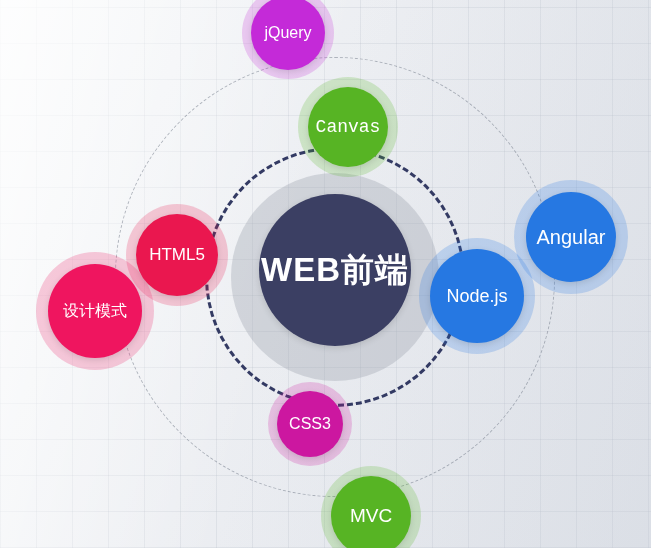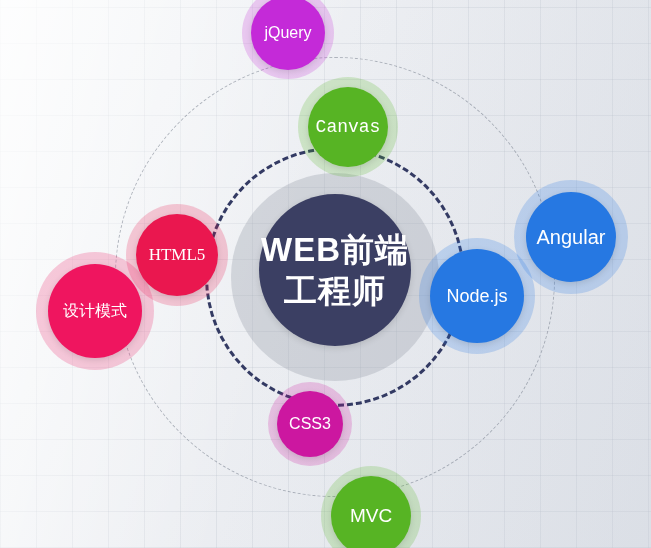--- a/index.html
+++ b/index.html
@@ -58,38 +58,37 @@
   .halo-nodejs { left: 419px; top: 238px; width: 116px; height: 116px; }
   .node-nodejs { left: 430px; top: 249px; width: 94px;  height: 94px; font-size: 18px; }
 
   .halo-css3 { left: 268px; top: 382px; width: 84px; height: 84px; }
   .node-css3 { left: 277px; top: 391px; width: 66px; height: 66px; font-size: 16px; align-items: center; }
 
   .halo-mvc { left: 321px; top: 466px; width: 100px; height: 100px; }
   .node-mvc { left: 331px; top: 476px; width: 80px;  height: 80px; font-size: 19px; }
 
   .halo-html5 { left: 126px; top: 204px; width: 102px; height: 102px; }
-  .node-html5 { left: 136px; top: 214px; width: 82px;  height: 82px; font-size: 17px; font-family: Liberation Serif, serif; }
+  .node-html5 { left: 136px; top: 214px; width: 82px;  height: 82px; font-size: 17px; }
 
   .halo-design { left: 36px; top: 252px; width: 118px; height: 118px; }
   .node-design { left: 48px; top: 264px; width: 94px;  height: 94px; font-size: 16px; }
 </style>
 </head>
 <body>
 
 <div class="sheen"></div>
 
 <div class="ring ring-outer"></div>
 <div class="ring ring-inner"></div>
 
 <div class="halo halo-center"></div>
 <div class="node node-center" style="background: rgb(59, 63, 99);">
   <div class="lbl">
     <div>WEB前端</div>
-    <div>工程师</div>
   </div>
 </div>
 
 <div class="halo halo-jquery" style="background: rgb(196, 42, 216);"></div>
 <div class="node node-jquery" style="background: rgb(196, 42, 216);">
   <span class="lbl">jQuery</span>
 </div>
 
 <div class="halo halo-canvas" style="background: rgb(87, 180, 36);"></div>
 <div class="node node-canvas" style="background: rgb(87, 180, 36);">

